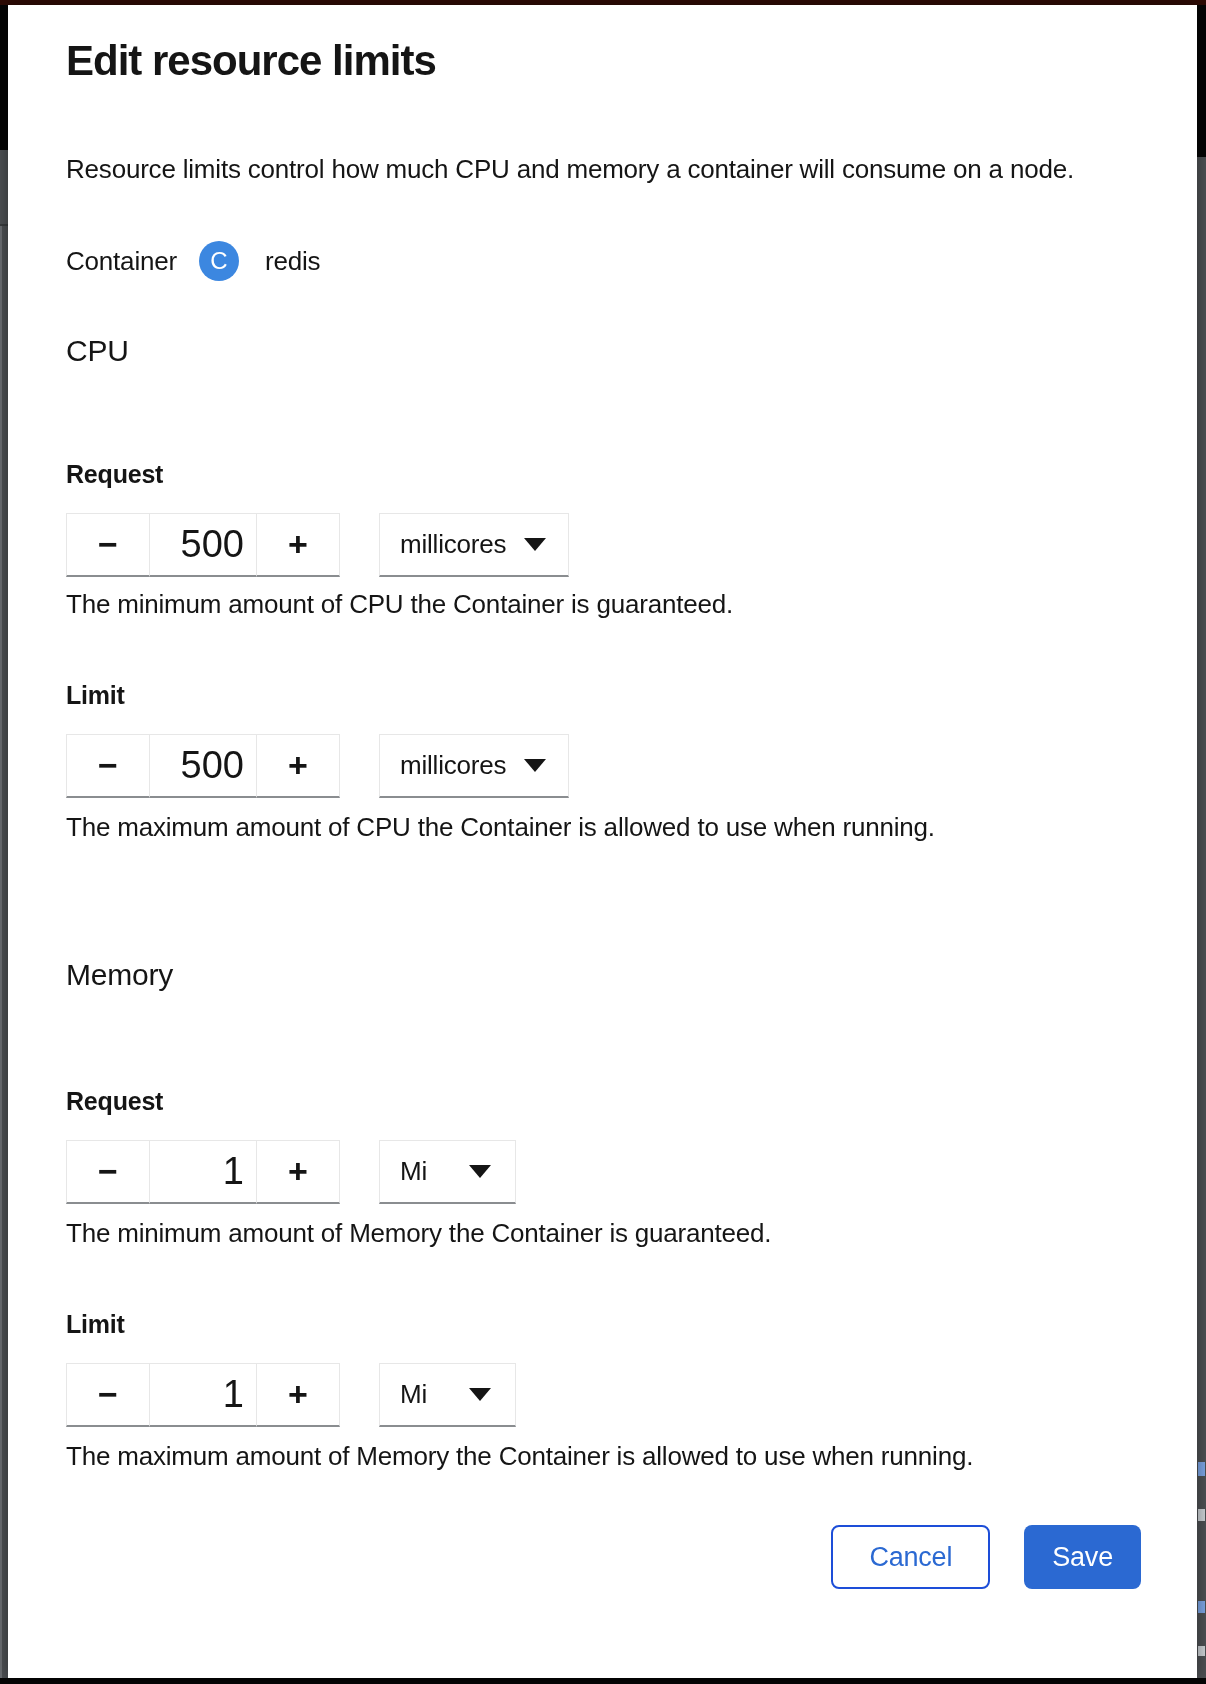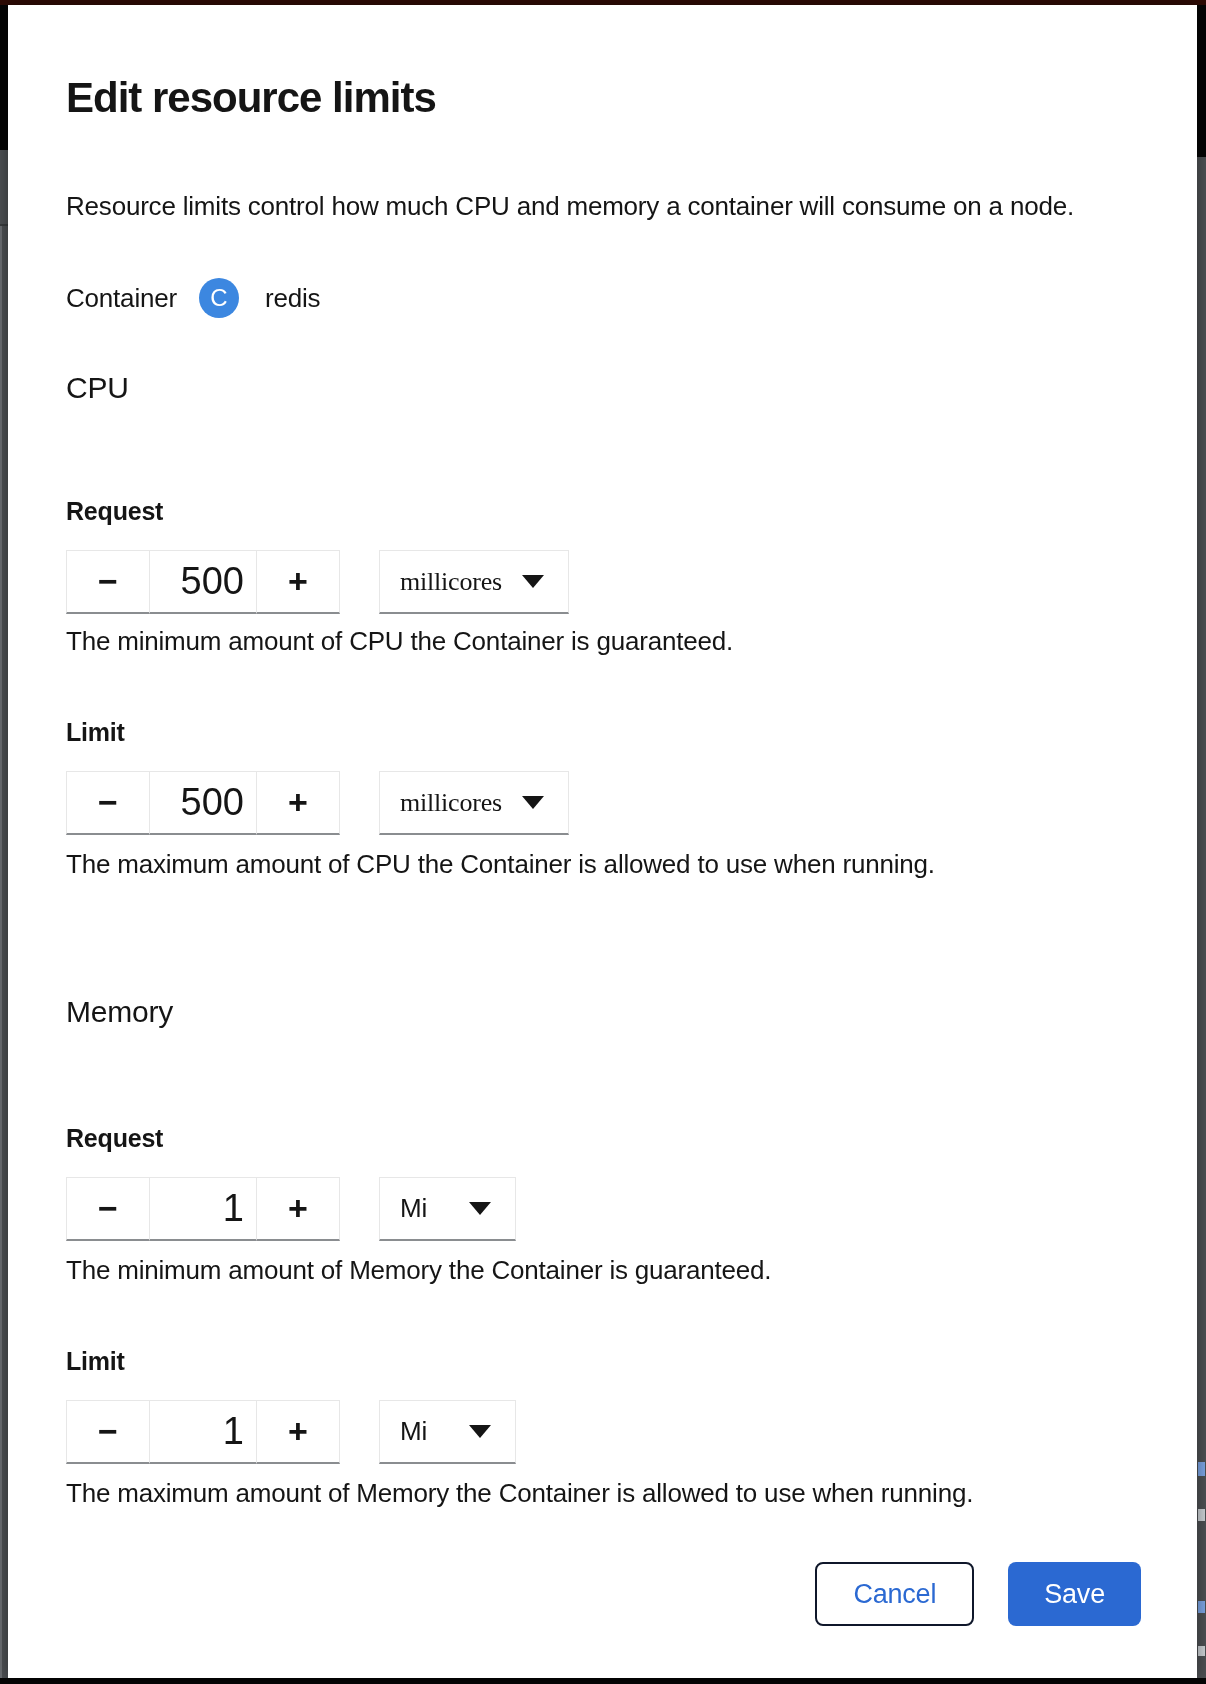--- a/index.html
+++ b/index.html
@@ -30,21 +30,21 @@
   
   .modal {
     position:absolute; left:8px; top:5px;
     width:1189px; height:1673px;
     background:#ffffff;
     box-shadow:0 2px 16px rgba(3,3,3,0.45);
     box-sizing:border-box;
     padding:0 56px 0 58px;
   }
   .modal-title {
-    margin:0; padding-top:70px;
+    margin:0; padding-top:33px;
     font-size:42px; font-weight:700; letter-spacing:-1px;
     line-height:46px; color:#151515;
   }
   .modal-desc {
     margin:70px 0 0 0;
     font-size:26px; line-height:30px;
   }
   .container-row {
     margin-top:55px; height:44px;
     display:flex; align-items:center;gap:8px;
@@ -97,21 +97,21 @@
   }
   .unit-select {
     box-sizing:border-box; height:64px; margin-left:39px;
     background:#ffffff;
     border:1px solid #e7e7e7;
     border-bottom:2px solid #8a8d90;
     display:flex; align-items:center; justify-content:space-between;
     padding:0 24px 0 20px;
     font-size:26px; cursor:pointer;
   }
-  .unit-select.w-cpu { width:190px;font-family:Liberation Serif, serif; }
+  .unit-select.w-cpu { width:190px; }
   .unit-select.w-mem { width:137px; }
   .caret-down {
     width:0; height:0; margin-left:18px;
     border-left:11px solid transparent;
     border-right:11px solid transparent;
     border-top:13px solid #151515;
   }
   .helper-text {
     margin-top:12px;
     font-size:26px; line-height:30px;
@@ -125,26 +125,26 @@
   .btn {
     box-sizing:border-box; height:64px;
     border-radius:8px;
     font-family:"Liberation Sans", sans-serif;
     font-size:27px; letter-spacing:-0.2px;
     display:flex; align-items:center; justify-content:center;
     cursor:pointer;
   }
   .btn-cancel {
     background:#ffffff; color:#2b69d2;
-    border:2px solid #0f172a;
+    border:2px solid #1d4ed8;
     padding:0 36px;
   }
   .btn-save {
     background:#2b69d2; color:#ffffff;
-    border:none; padding:0 36px;
+    border:none; padding:0 28px;
   }
 </style>
 </head>
 <body>
 
 <div class="bg-top"></div>
 <div class="bg-left-black"></div>
 <div class="bg-left-gray"></div>
 <div class="bg-left-divider"></div>
 <div class="bg-left-light"></div>

